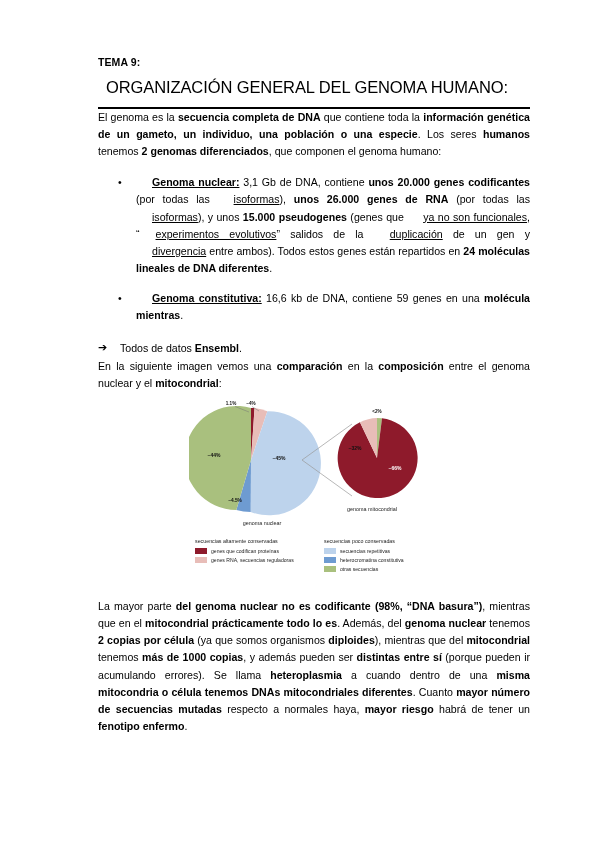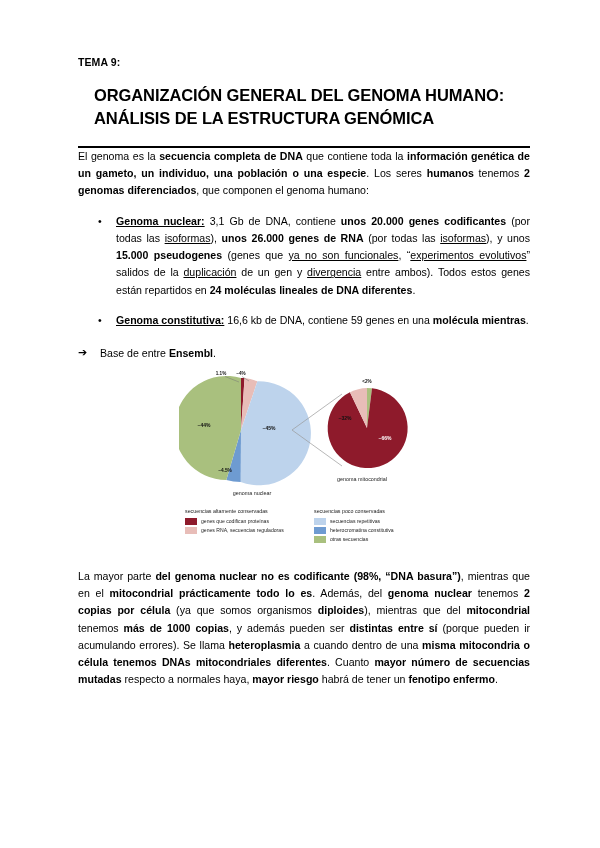--- a/index.html
+++ b/index.html
@@ -13,54 +13,54 @@
     font-family: "Liberation Sans", sans-serif;
     color: #000000;
     position: relative;
     overflow: hidden;
   }
   .page {
     position: relative;
     width: 600px;
     height: 848px;
     box-sizing: border-box;
-    padding: 56px 70px 0 78px;
+    padding: 56px 70px 0 98px;
   }
 
   
   .tema-label {
     font-size: 10.5px;
     font-weight: bold;
     letter-spacing: 0.1px;
     margin: 0 0 8px 0;
   }
   .doc-title {
     font-size: 16.5px;
-    font-weight: bold;
+    font-weight: normal;
     line-height: 1.38;
-    margin: 16px;
+    margin: 8px;
     letter-spacing: -0.1px;
   }
   .title-rule {
     border: 0;
     border-top: 2.2px solid #000;
     margin: 6px 0 0 0;
     width: 100%;
   }
 
   
   p.body {
     font-size: 10.6px;
     line-height: 1.62;
     text-align: justify;
     margin: 0;
   }
   .intro { margin-top: 24px; }
   b { font-weight: bold; text-align: right; }
-  u { text-decoration: underline; }
+  u { text-decoration: underline; margin-left: 16px; }
 
   
   ul.bullets {
     list-style: none;
     margin: 14px 0 0 0;
     padding: 0;
   }
   ul.bullets > li {
     position: relative;
     padding-left: 38px;
@@ -157,40 +157,40 @@
 </style>
 </head>
 <body>
 
 <div class="page">
 
   <div>
     <div class="tema-label">TEMA 9:</div>
     <h1 class="doc-title">
       <span>ORGANIZACIÓN GENERAL DEL GENOMA HUMANO:</span><br>
-      <span>ANÁLISIS DE LA ESTRUCTURA GENÓMICA</span>
     </h1>
     <hr class="title-rule">
   </div>
 
   <p class="body intro"><span>El genoma es la </span><b>secuencia completa de DNA</b><span> que contiene toda la </span><b>información genética de un gameto, un individuo, una población o una especie</b><span>. Los seres </span><b>humanos</b><span> tenemos </span><b>2 genomas diferenciados</b><span>, que componen el genoma humano:</span></p>
 
   <ul class="bullets">
     <li>
       <span class="dot">•</span><b><u>Genoma nuclear:</u></b><span> 3,1 Gb de DNA, contiene </span><b>unos 20.000 genes codificantes</b><span> (por todas las </span><u>isoformas</u><span>), </span><b>unos 26.000 genes de RNA</b><span> (por todas las </span><u>isoformas</u><span>), y unos </span><b>15.000 pseudogenes</b><span> (genes que </span><u>ya no son funcionales</u><span>, “</span><u>experimentos evolutivos</u><span>” salidos de la </span><u>duplicación</u><span> de un gen y </span><u>divergencia</u><span> entre ambos). Todos estos genes están repartidos en </span><b>24 moléculas lineales de DNA diferentes</b><span>.</span>
     </li>
     <li>
       <span class="dot">•</span><b><u>Genoma constitutiva:</u></b><span> 16,6 kb de DNA, contiene 59 genes en una </span><b>molécula mientras</b><span>.</span>
     </li>
   </ul>
 
   <div class="arrow-line">
-    <span class="arrow">➔</span><span>Base de entre </span><b>Ensembl</b><span>.</span>
+    <span class="arrow">➔</span><span>Todos de datos </span><b>Ensembl</b><span>.</span>
   </div>
 
+  <p class="body pre-figure"><span>En la siguiente imagen vemos una </span><b>comparación</b><span> en la </span><b>composición</b><span> entre el genoma nuclear y el </span><b>mitocondrial</b><span>:</span></p>
 
   <div class="figure">
     <div class="figure-inner">
 
       <svg class="pie-svg" width="250" height="135" viewBox="0 0 250 135">
 
         <g>
 
           <path d="M62 62 L62 10 A52 52 0 0 1 65.59 10.12 Z" fill="#8E1A2B"></path>
 

